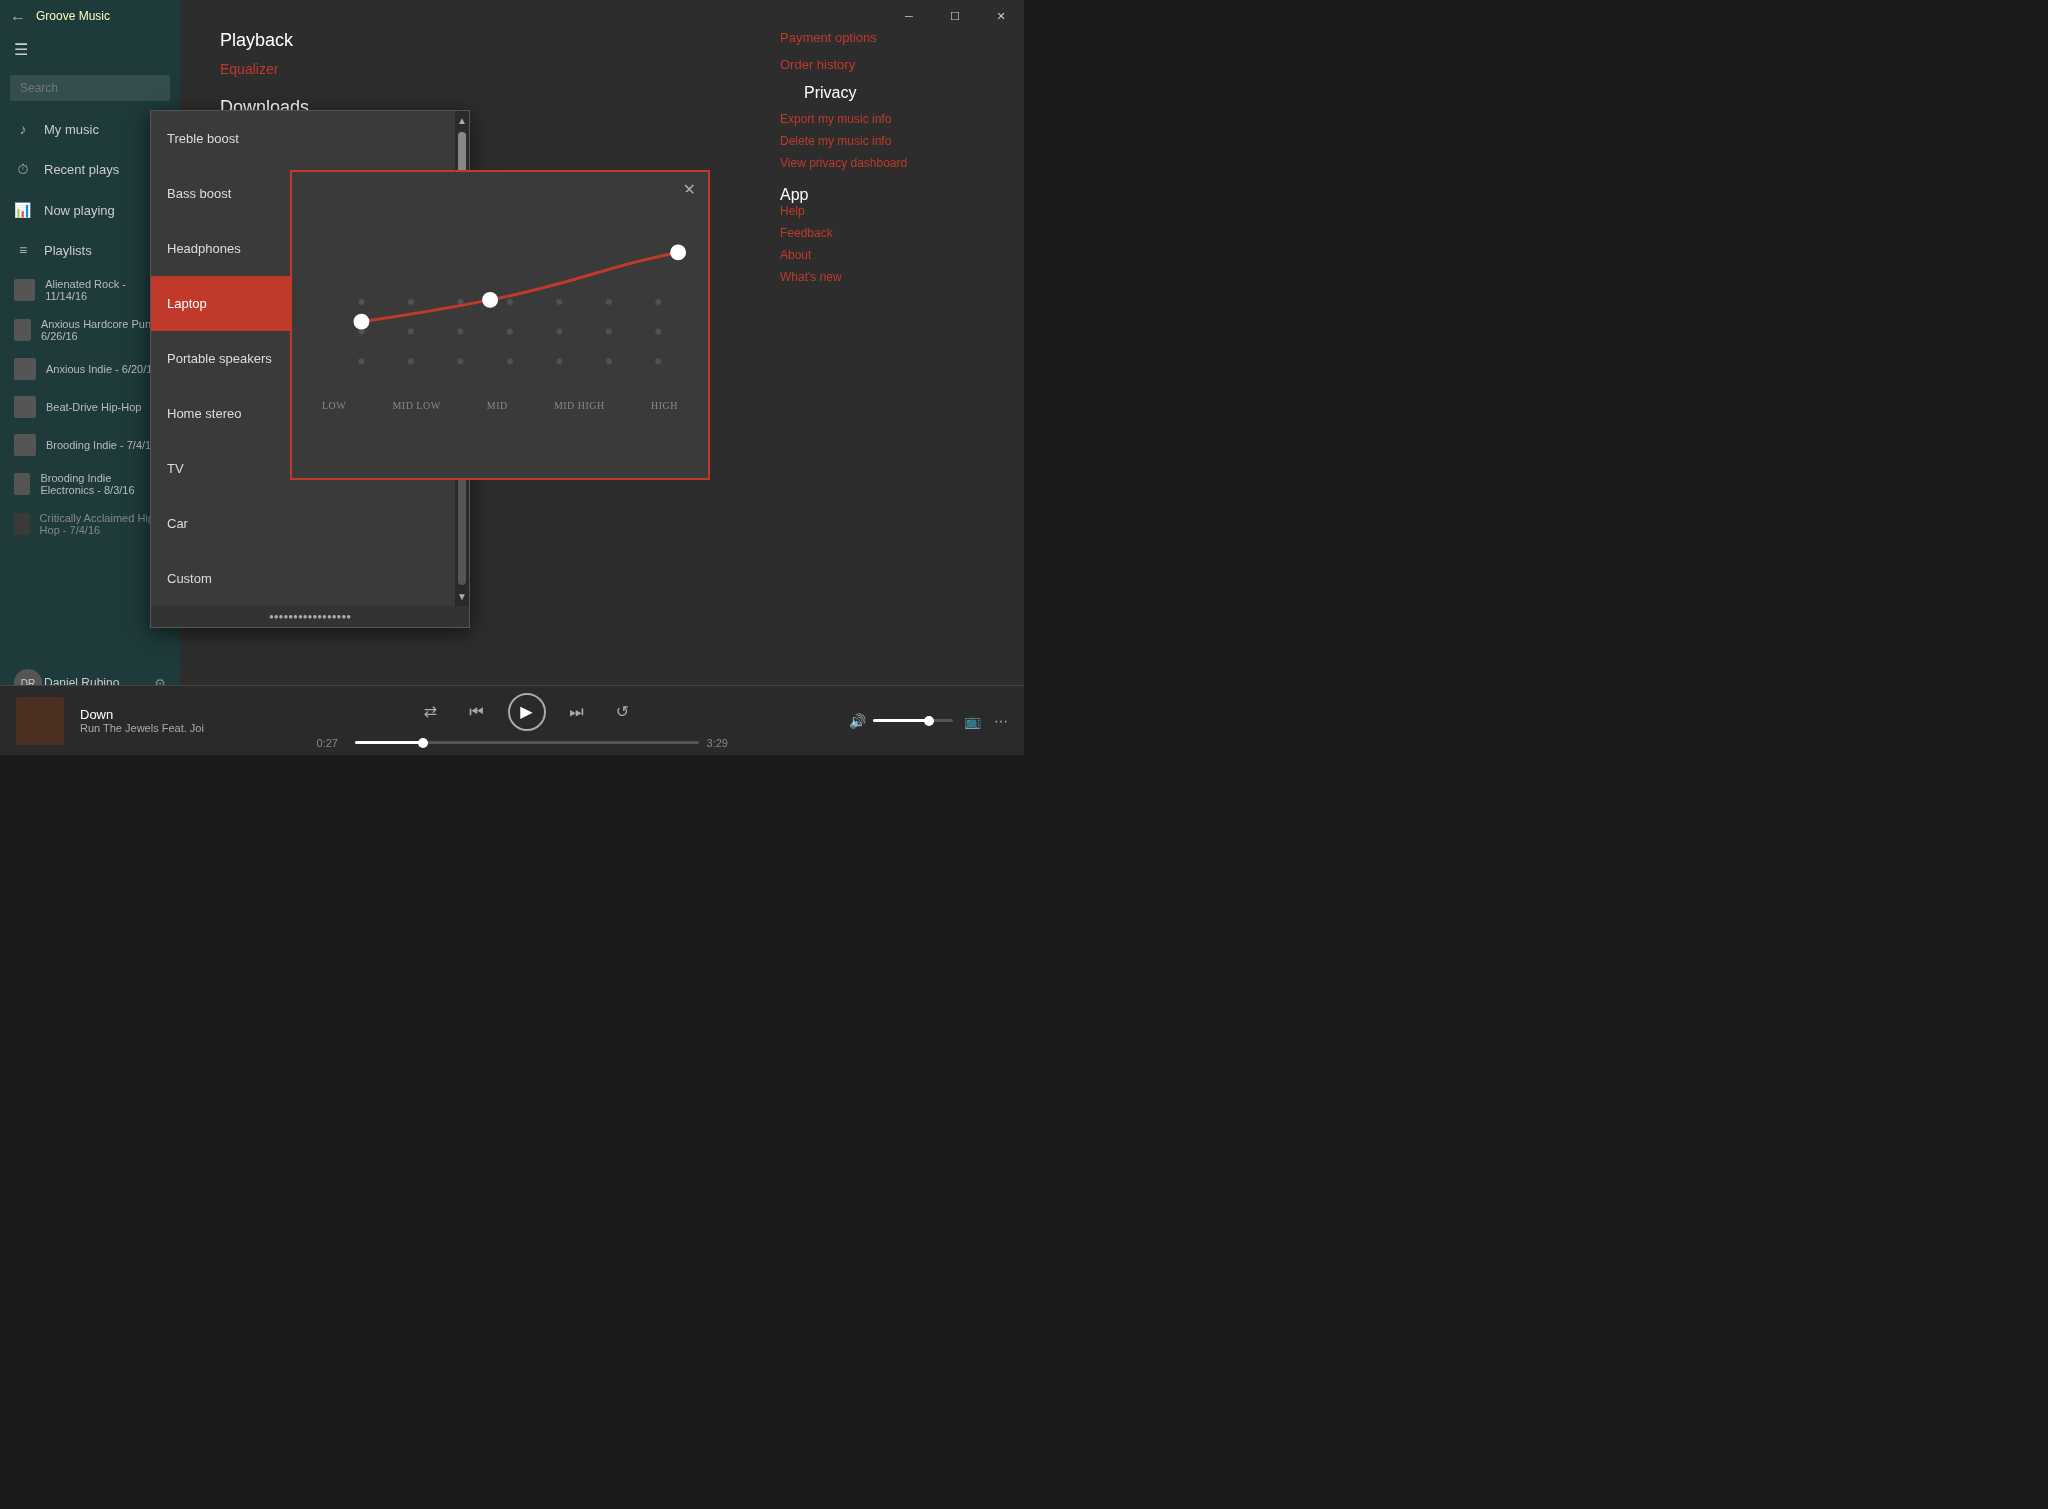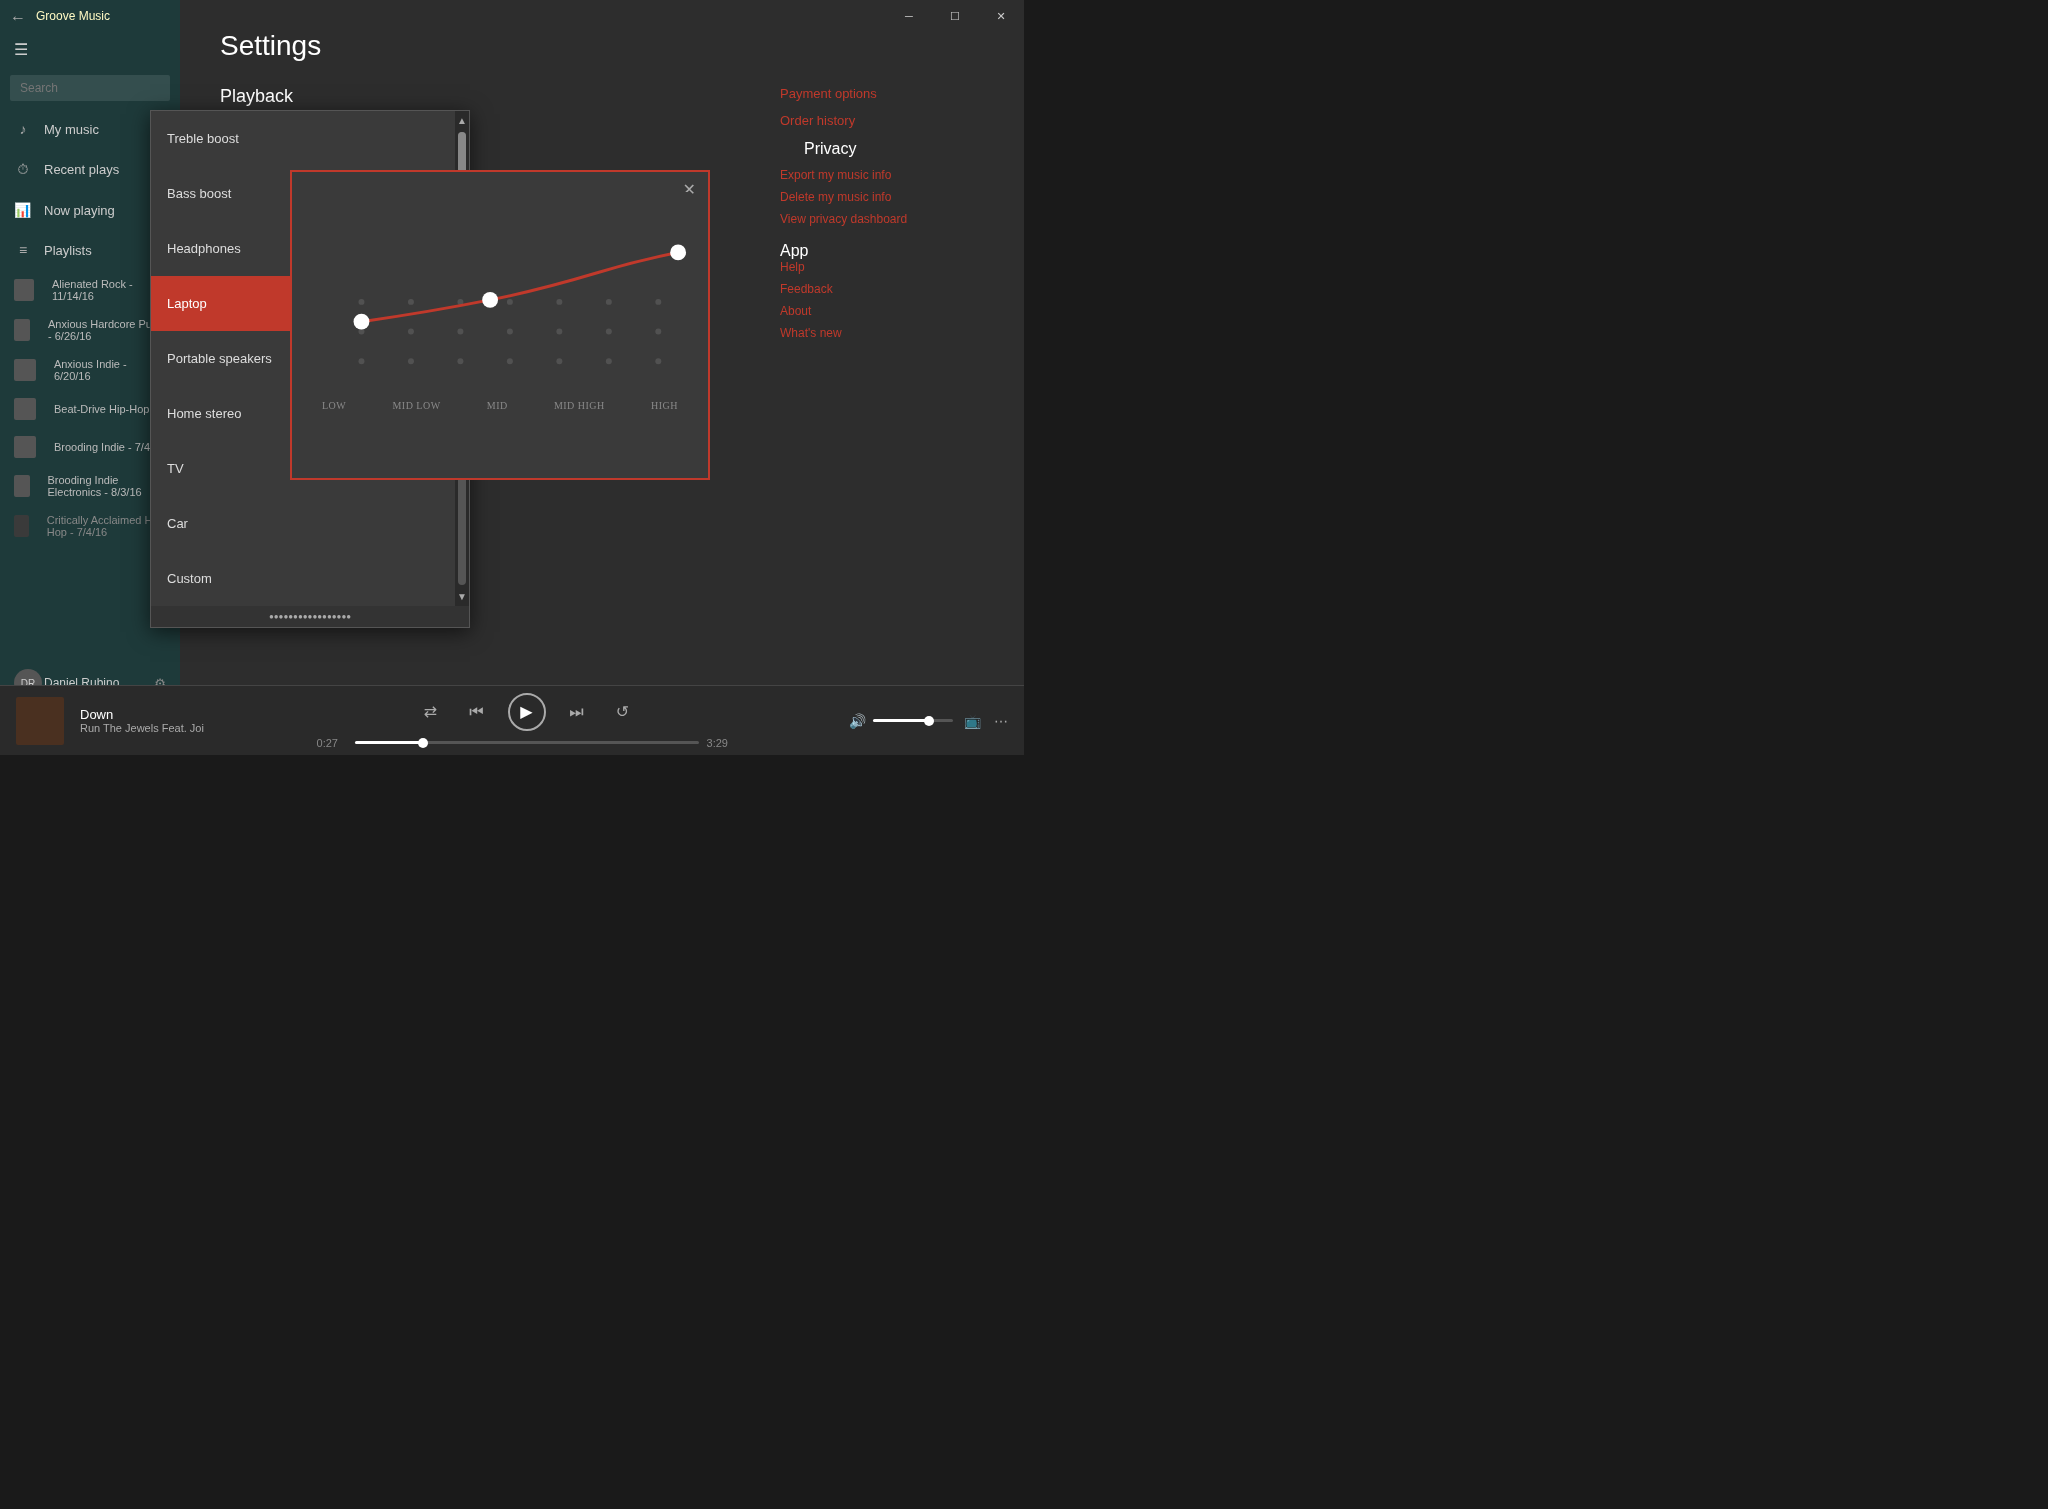--- a/index.html
+++ b/index.html
@@ -82,21 +82,21 @@
       padding: 12px 14px;
       cursor: pointer;
       font-size: 13px;
       color: #ccc;
     }
     .nav-icon { font-size: 14px; color: #aaa; width: 18px; text-align: center; }
 
     .playlist-item {
       display: flex;
       align-items: center;
-      gap: 18px;
+      gap: 10px;
       padding: 8px 14px;
       cursor: pointer;
       font-size: 12px;
       color: #bbb;
     }
     .playlist-icon { width: 22px; height: 22px; background: #555; border-radius: 2px; font-size: 10px; display: flex; align-items: center; justify-content: center; }
 
     .sidebar-footer {
       margin-top: auto;
     }
@@ -528,21 +528,20 @@
       <span class="gear-icon">⚙</span>
     </div>
     <div class="stream-banner">
       <span class="spotify-icon">●</span>
       <span class="stream-text">Stream millions of songs free</span>
     </div>
   </div>
 </div>
 
 <div class="main-content">
-  <h1 class="settings-title">Settings</h1>
 
   <div style="display:flex; gap:40px;">
     <div style="flex:1; max-width:520px;">
       <h2 class="section-title">Playback</h2>
       <a class="equalizer-link">Equalizer</a>
 
       <h2 class="downloads-title">Downloads</h2>
 
       <div style="height: 200px;"></div>
 

